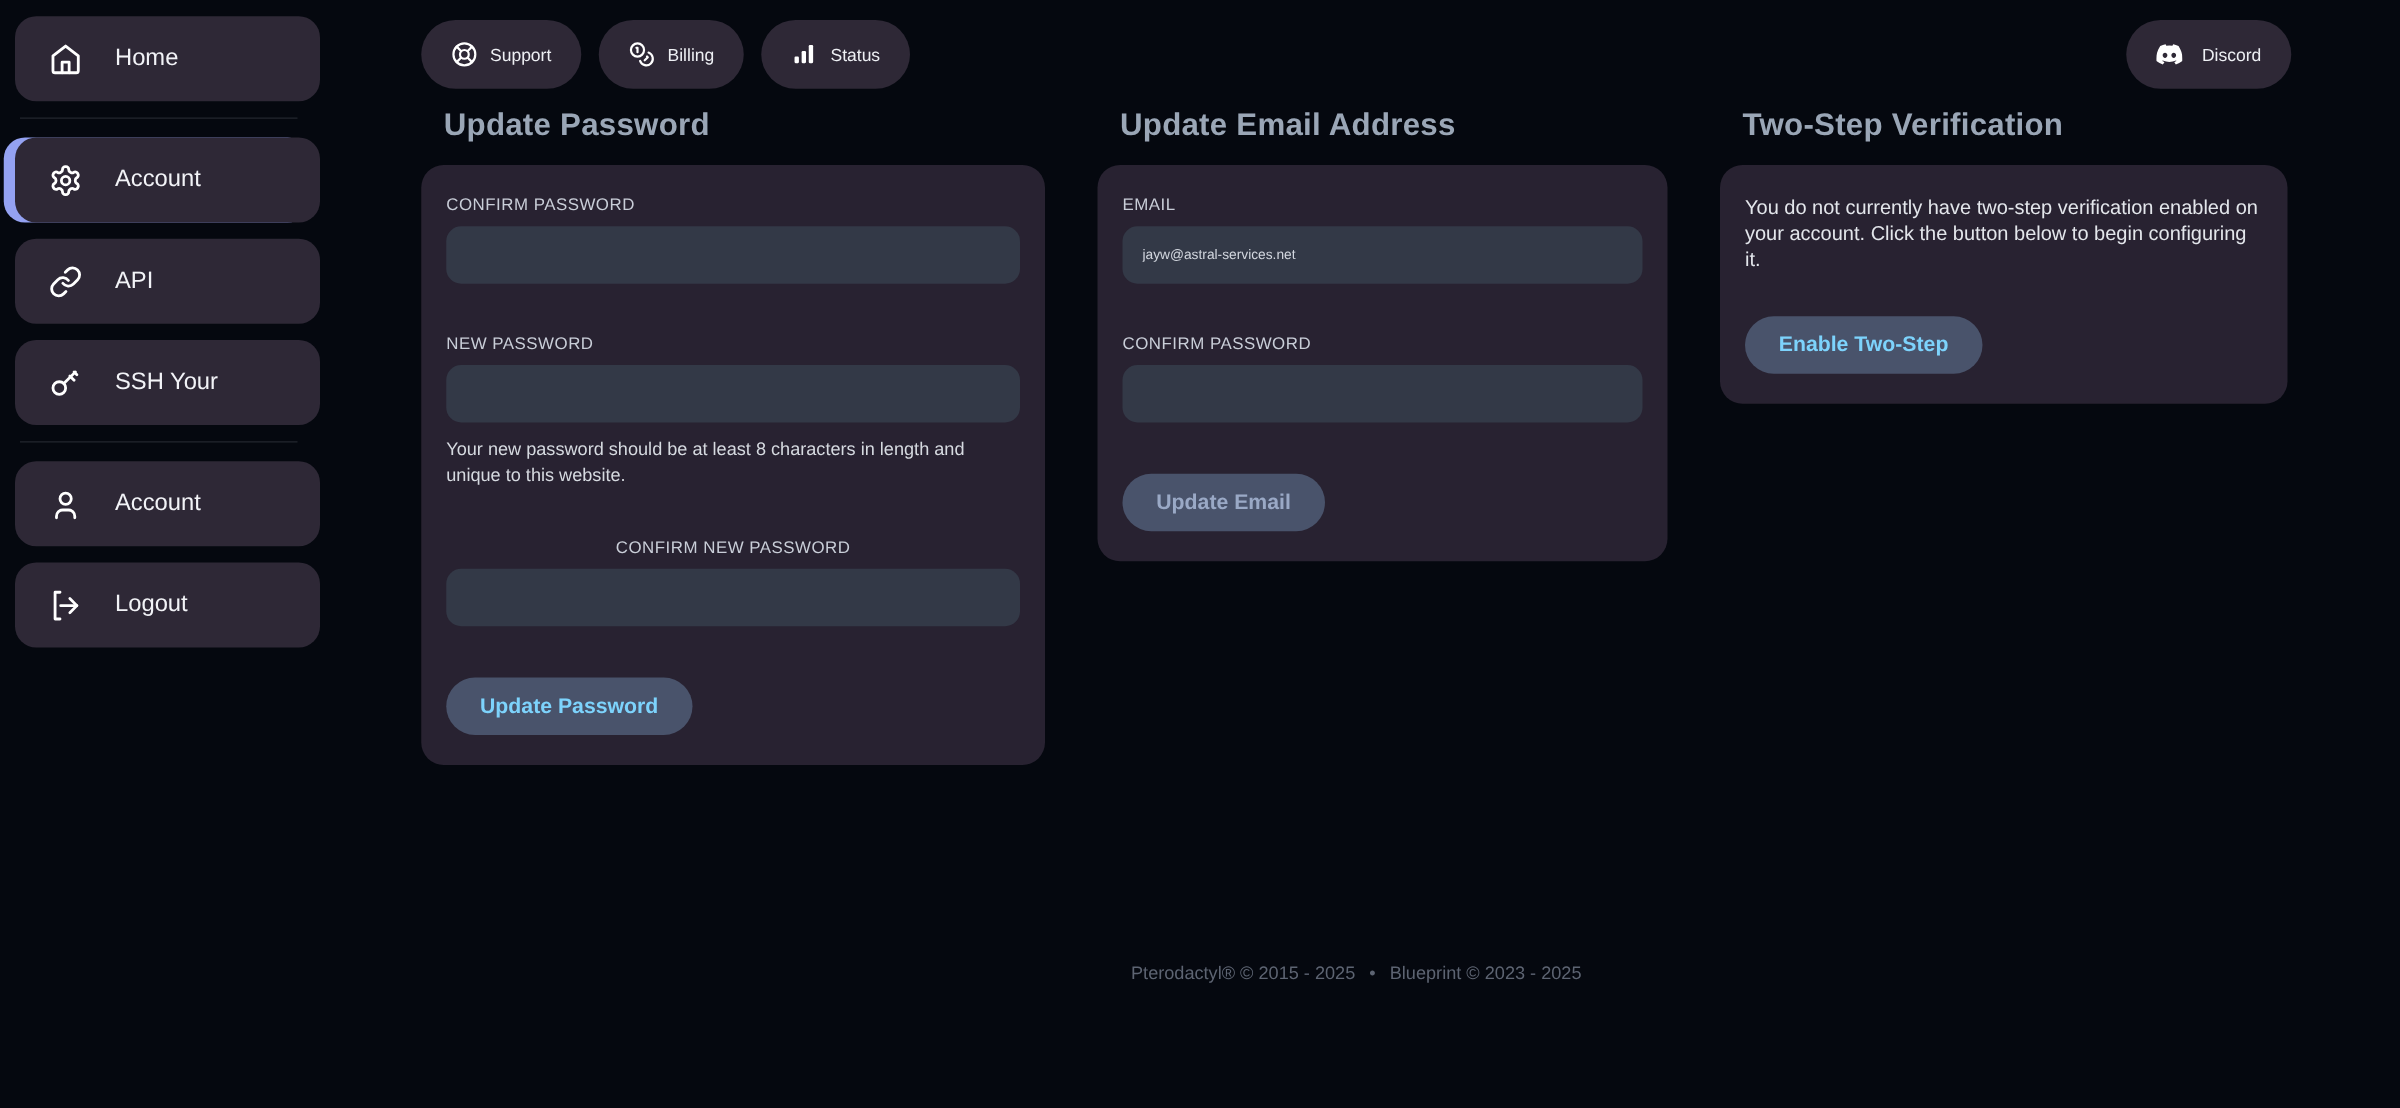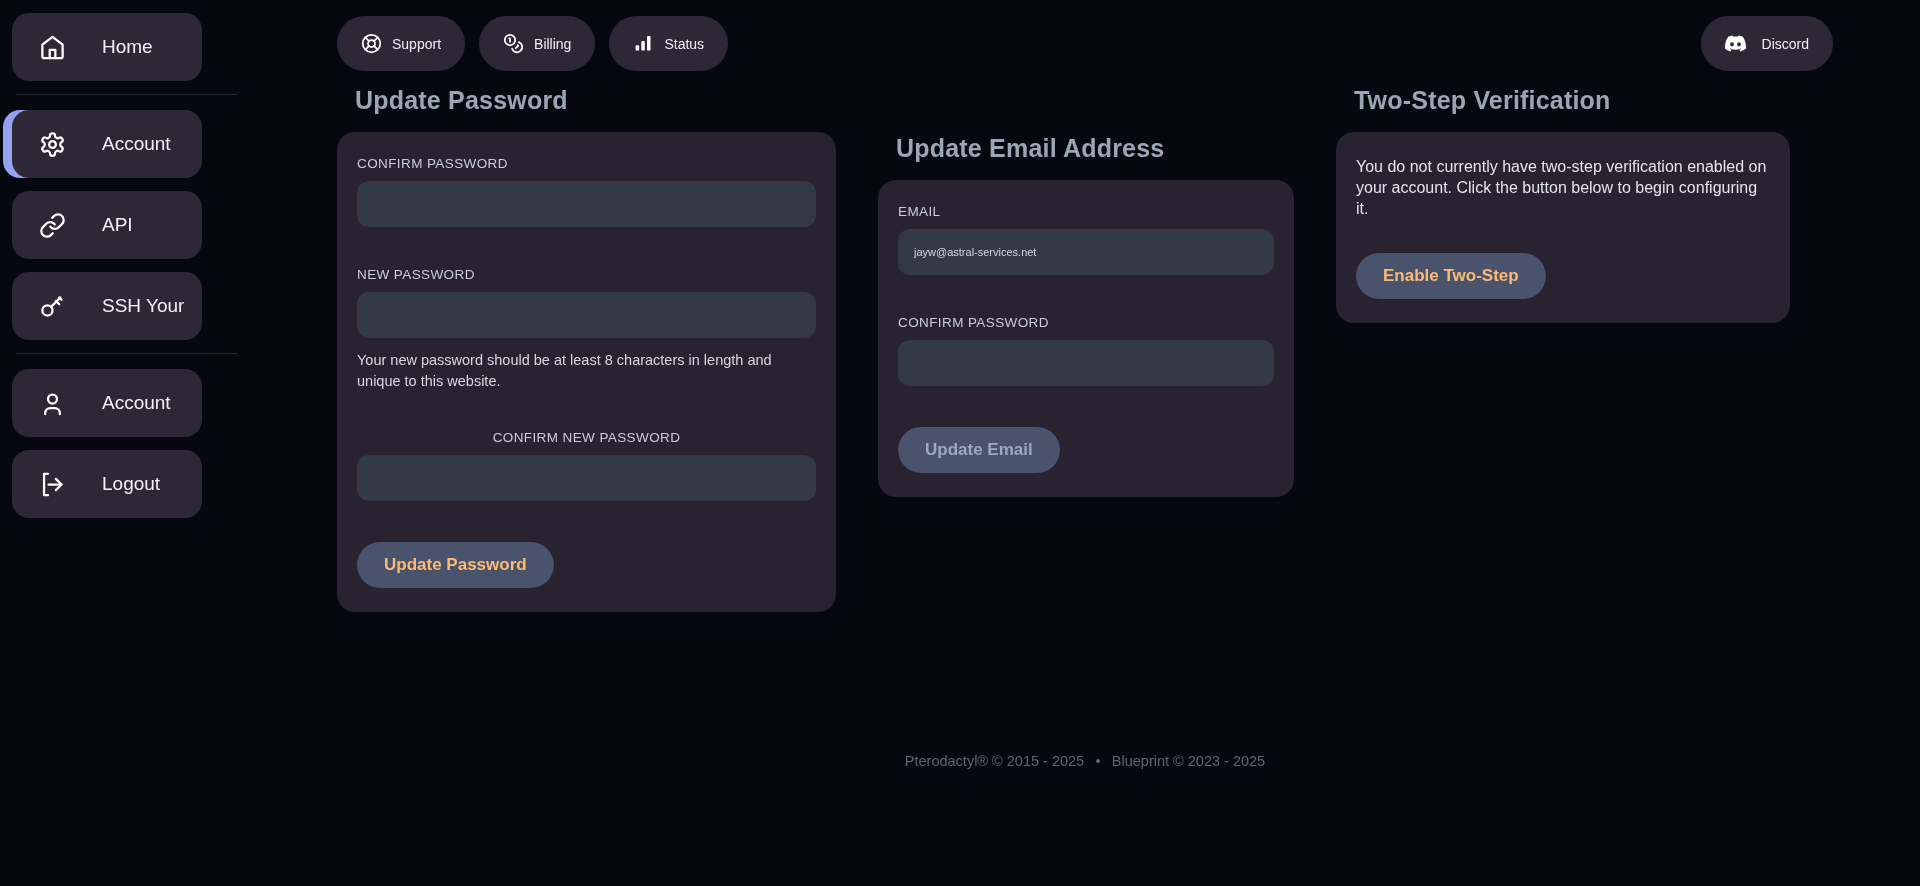--- a/index.html
+++ b/index.html
@@ -10,25 +10,25 @@
     color:#eef0f4;
     overflow:hidden;
     position:relative;
   }
   svg { display:block; }
 
   
   .sidebar { position:absolute; left:0; top:0; width:250px; padding-top:13px; }
   .side-item {
     margin:0 0 13px 12px;
-    width:190px; height:68px;
+    width:244px; height:68px;
     border-radius:17px;
     background:#2e2836;
     display:flex; align-items:center;
-    padding-left:27px; gap:36px;
+    padding-left:27px; gap:26px;
     font-size:19px; color:#f2f3f7;
     cursor:pointer;
   }
   .side-item.active { box-shadow:-9px 0 0 #94a2f2; }
   .side-item .icn { width:27px; height:27px; flex:0 0 27px; }
   .side-item .icn svg { width:27px; height:27px; stroke:#ffffff; stroke-width:2; fill:none;
     stroke-linecap:round; stroke-linejoin:round; }
   .side-divider { height:1px; background:#23262f; margin:1px 12px 15px 16px; }
 
   
@@ -53,21 +53,21 @@
   .content { position:absolute; left:337px; top:86px; display:flex; gap:42px; }
   .col h2 {
     font-size:25px; font-weight:700; color:#9aa6b6;
     margin:0 0 17px 18px; letter-spacing:0.2px;
   }
   .card {
     background:#282231; border-radius:18px;
     padding:24px 20px;
   }
   .col-password { width:499px; }
-  .col-email    { width:416px;margin-top:48px; }
+  .col-email    { width:456px; }
   .col-twostep  { width:454px; }
 
   .field-label {
     font-size:13.5px; color:#c9ced8; letter-spacing:0.4px;
     margin-bottom:10px;
   }
   .text-input {
     width:100%; height:46px;
     border-radius:12px; background:#333947; border:none;
     color:#d3d7df; font-size:11px; padding:0 16px;
@@ -77,33 +77,33 @@
   .mt-group { margin-top:40px; }
   .mt-group-sm { margin-top:38px;text-align:center; }
   .helper {
     font-size:14.5px; color:#d6dae0; line-height:1.45;
     margin-top:12px; max-width:430px;
   }
   .submit-btn {
     margin-top:41px;
     height:46px; border-radius:23px;
     background:#49536b; border:none;
-    color:#fdba74; font-weight:700; font-size:17px;
+    color:#7dd3fc; font-weight:700; font-size:17px;
     padding:0 27px;
     font-family:"Liberation Sans", sans-serif;
     cursor:pointer;
   }
   .submit-btn.muted { color:#9aa9c6; }
 
   .twostep-desc { font-size:16px; line-height:1.32; color:#e3e6eb; }
   .twostep-card .submit-btn { margin-top:34px; }
 
   
   .footer {
-    position:absolute; left:250px; right:0; top:753px;
+    position:absolute; left:250px; right:0; top:771px;
     text-align:center; font-size:14.5px; color:#5d6472;
   }
 </style>
 </head>
 <body>
 
 <aside class="sidebar">
 
   <div class="side-item">
     <span class="icn">

